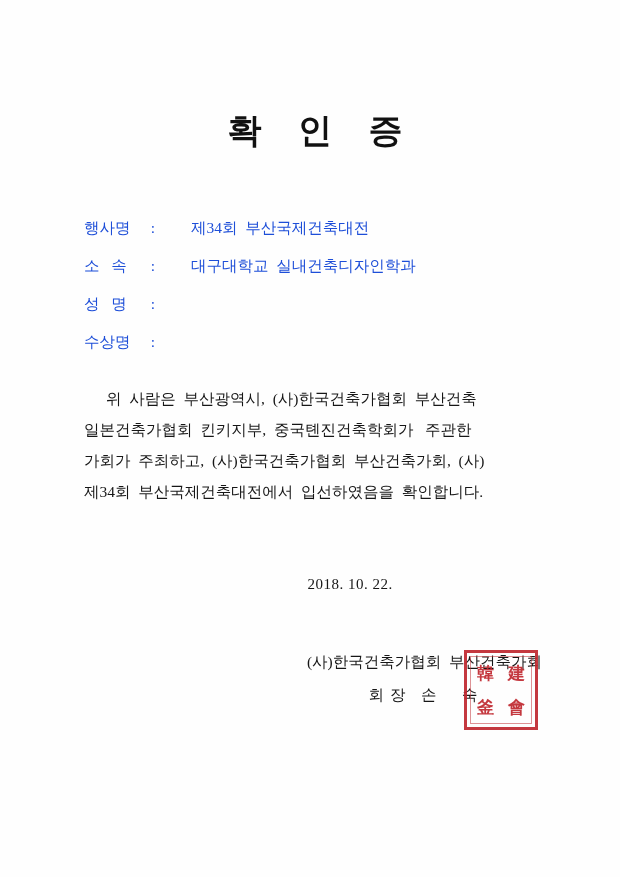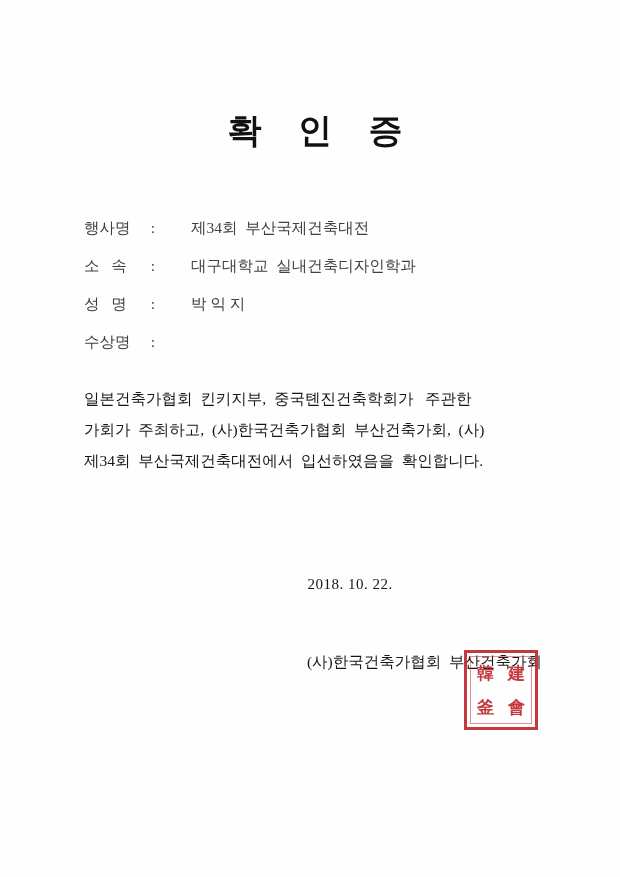--- a/index.html
+++ b/index.html
@@ -41,21 +41,21 @@
     position: absolute;
     left: 84px;
     top: 218px;
     width: 460px;
   }
   .field-row {
     display: flex;
     align-items: baseline;
     font-size: 15.5px;
     margin-bottom: 17px;
-    color: #404040;
+    color: #1d4ed8;
   }
   .field-label {
     width: 62px;
     flex: 0 0 62px;
     display: inline-block;
     white-space: pre;
     letter-spacing: 0px;
   }
   .field-colon {
     flex: 0 0 14px;
@@ -173,40 +173,41 @@
 
     <div class="field-row">
       <span class="field-label">소   속</span>
       <span class="field-colon">:</span>
       <span class="field-value">대구대학교  실내건축디자인학과</span>
     </div>
 
     <div class="field-row">
       <span class="field-label">성   명</span>
       <span class="field-colon">:</span>
-      <span class="field-value">박 익 지</span>
     </div>
 
     <div class="field-row">
       <span class="field-label">수상명</span>
       <span class="field-colon">:</span>
     </div>
 
   </div>
 
   <div class="body-text">
+    <span class="body-line"><span class="indent"></span><span>위  사람은  부산광역시,  (사)한국건축가협회  부산건축</span></span>
     <span class="body-line">일본건축가협회  킨키지부,  중국톈진건축학회가   주관한</span>
     <span class="body-line">가회가  주최하고,  (사)한국건축가협회  부산건축가회,  (사)</span>
     <span class="body-line">제34회  부산국제건축대전에서  입선하였음을  확인합니다.</span>
   </div>
 
   <div class="doc-date">2018.  10.  22.</div>
 
   <div class="signature">
     <div class="sig-org">(사)한국건축가협회  부산건축가회</div>
+    <div class="sig-name">회 장   손     숙</div>
   </div>
 
   <div class="seal" style="border-color: rgb(192, 40, 47);">
     <div class="seal-inner">
       <span class="seal-ch" style="color: rgb(192, 40, 47);">韓</span>
       <span class="seal-ch" style="color: rgb(192, 40, 47);">建</span>
       <span class="seal-ch" style="color: rgb(192, 40, 47);">釜</span>
       <span class="seal-ch" style="color: rgb(192, 40, 47);">會</span>
     </div>
   </div>

